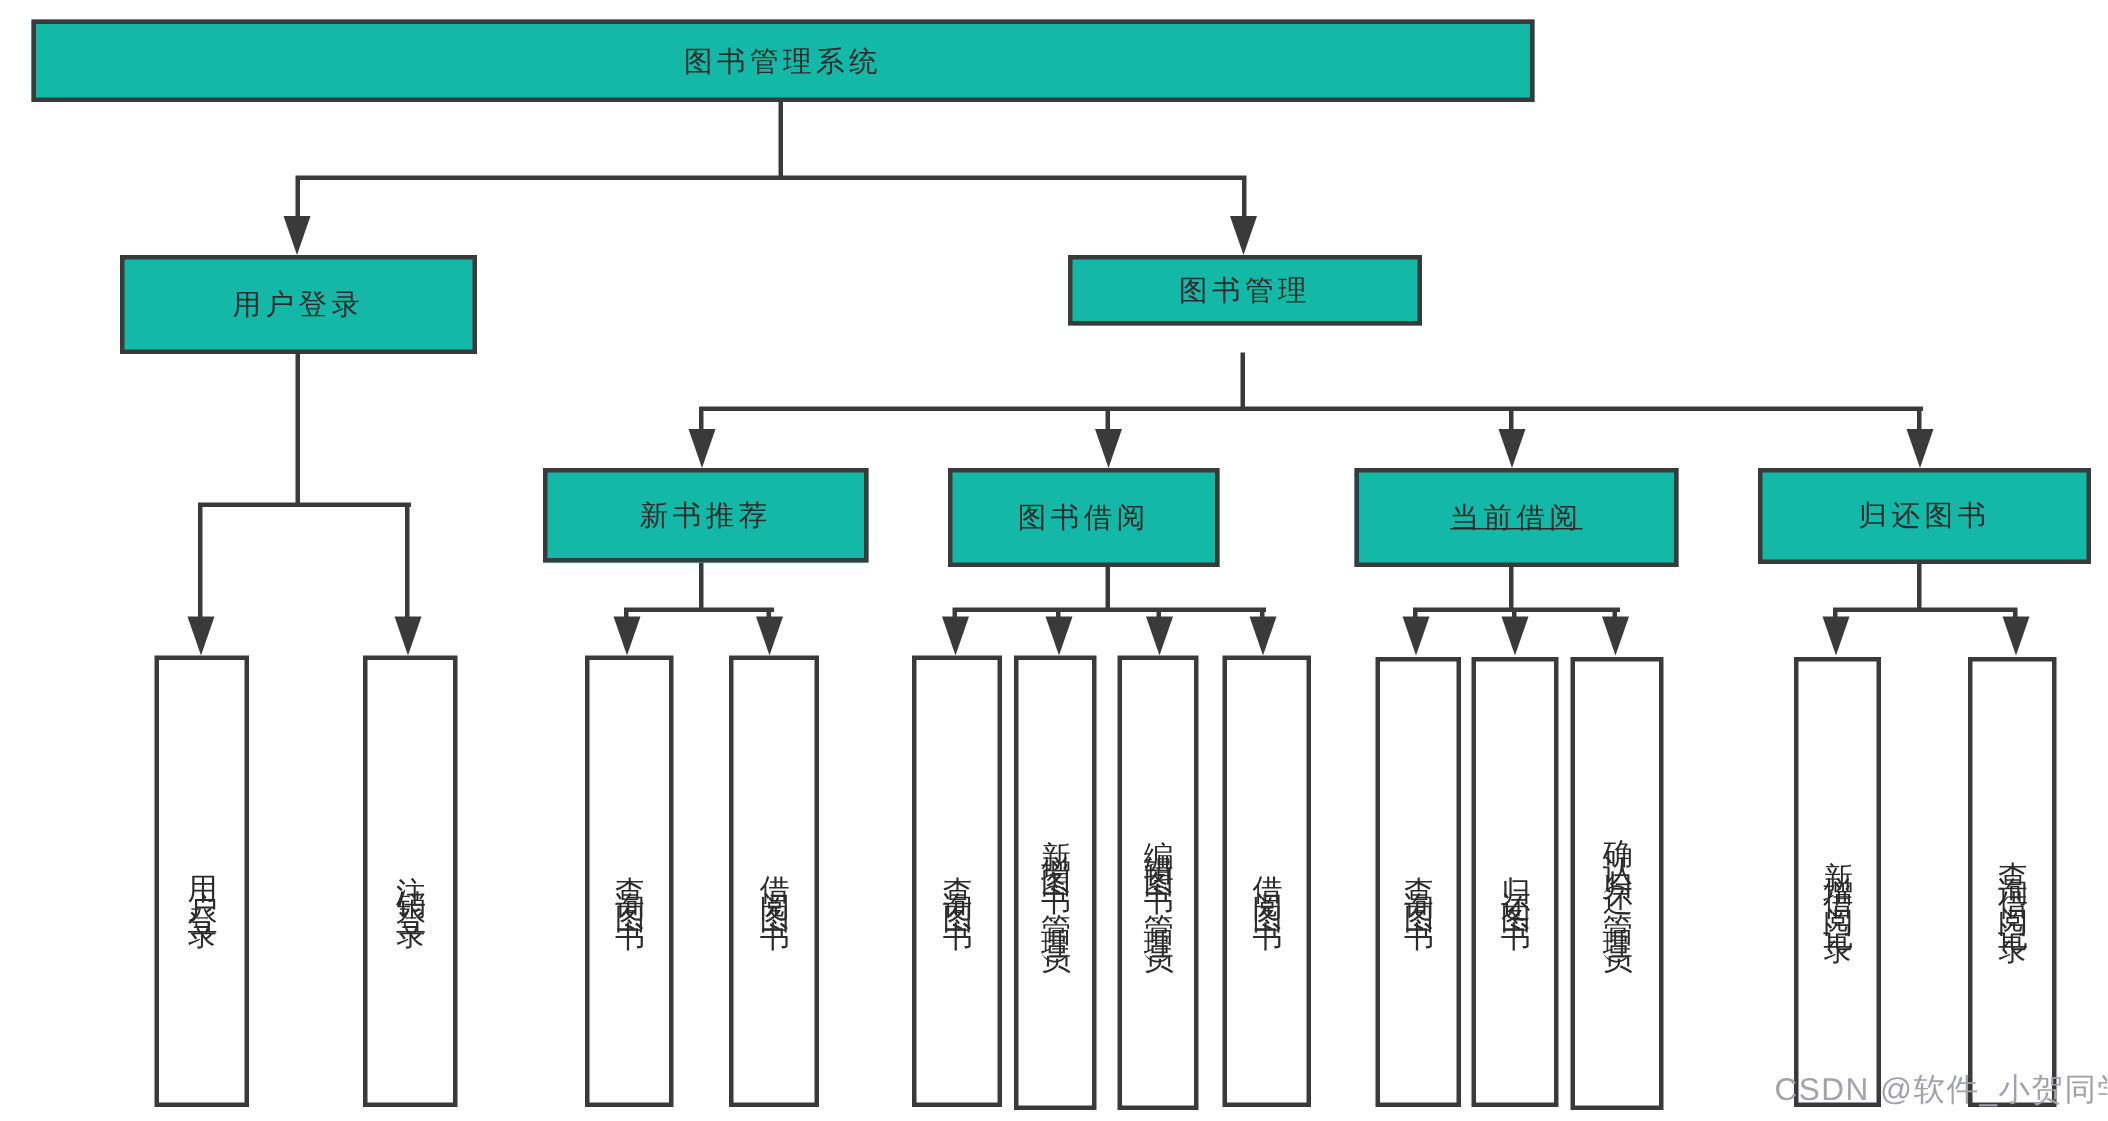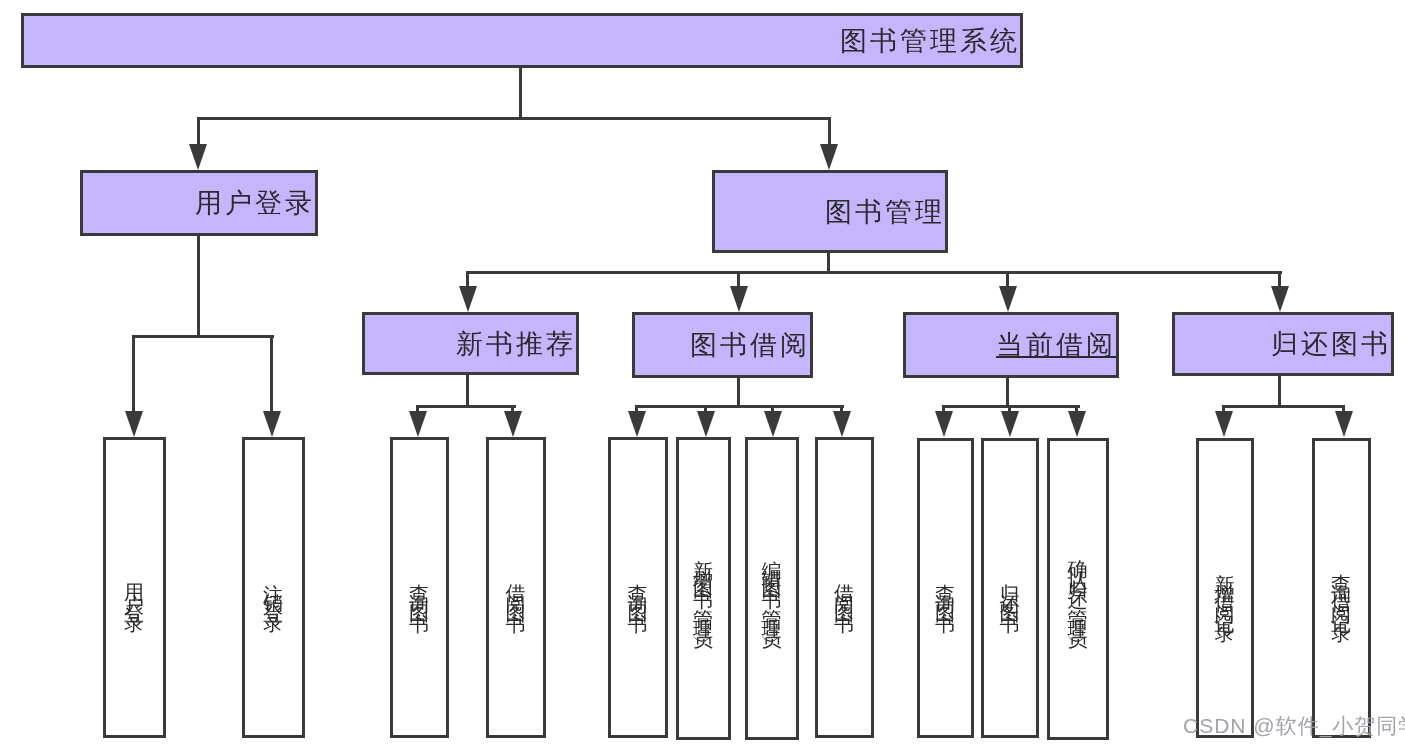--- a/index.html
+++ b/index.html
@@ -13,23 +13,23 @@
     width:1405px;height:747px;
     background:var(--bg);
     overflow:hidden;
     font-family:"Liberation Sans","DejaVu Sans",sans-serif;
     color:var(--text);
   }
   .box{
     position:absolute;
     box-sizing:border-box;
     border:3px solid var(--line);
-    background:#c4b5fd;
-    display:flex;align-items:center;justify-content:flex-end;
-    font-size:27px;letter-spacing:3px;
+    background:#14b8a6;
+    display:flex;align-items:center;justify-content:center;
+    font-size:19px;letter-spacing:3px;
     white-space:nowrap;
   }
   .vbox{
     position:absolute;
     box-sizing:border-box;
     border:3px solid var(--line);
     background:#fff;
     display:flex;align-items:center;justify-content:center;
   }
   .vtext{
@@ -122,21 +122,21 @@
   <div class="arr" style="left:1335px;top:411px;"></div>
 
   <div class="box" style="left:21px;top:13px;width:1002px;height:55px;">
     <span>图书管理系统</span>
   </div>
 
   <div class="box" style="left:80px;top:170px;width:238px;height:66px;">
     <span>用户登录</span>
   </div>
 
-  <div class="box" style="left:712px;top:170px;width:236px;height:83px;">
+  <div class="box" style="left:712px;top:170px;width:236px;height:47px;">
     <span>图书管理</span>
   </div>
 
   <div class="box" style="left:362px;top:312px;width:217px;height:63px;">
     <span>新书推荐</span>
   </div>
 
   <div class="box" style="left:632px;top:312px;width:181px;height:66px;">
     <span>图书借阅</span>
   </div>

